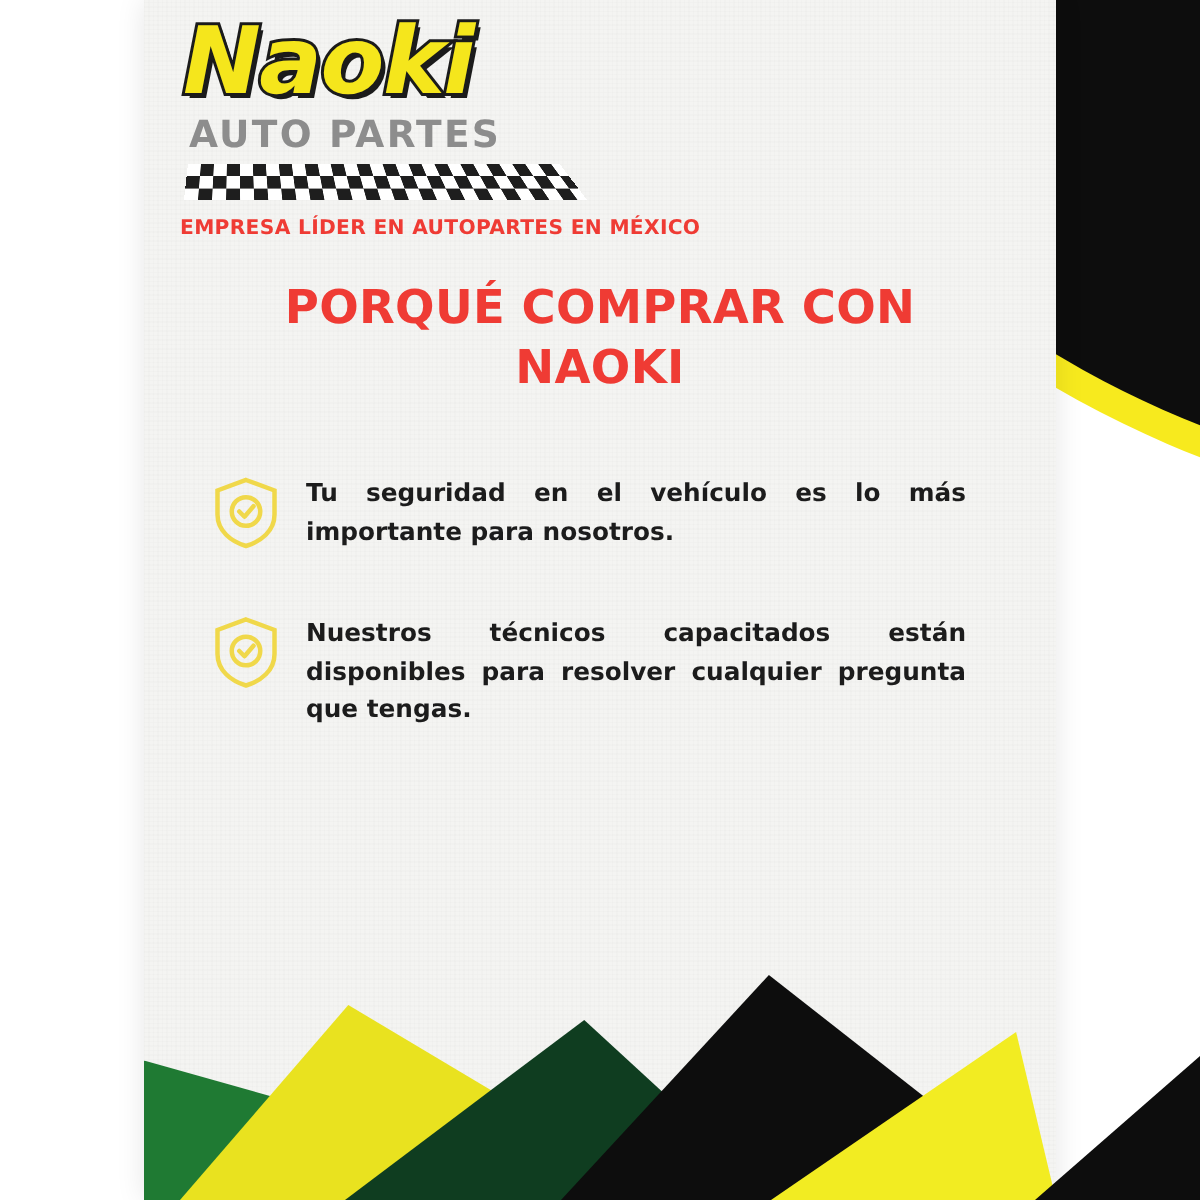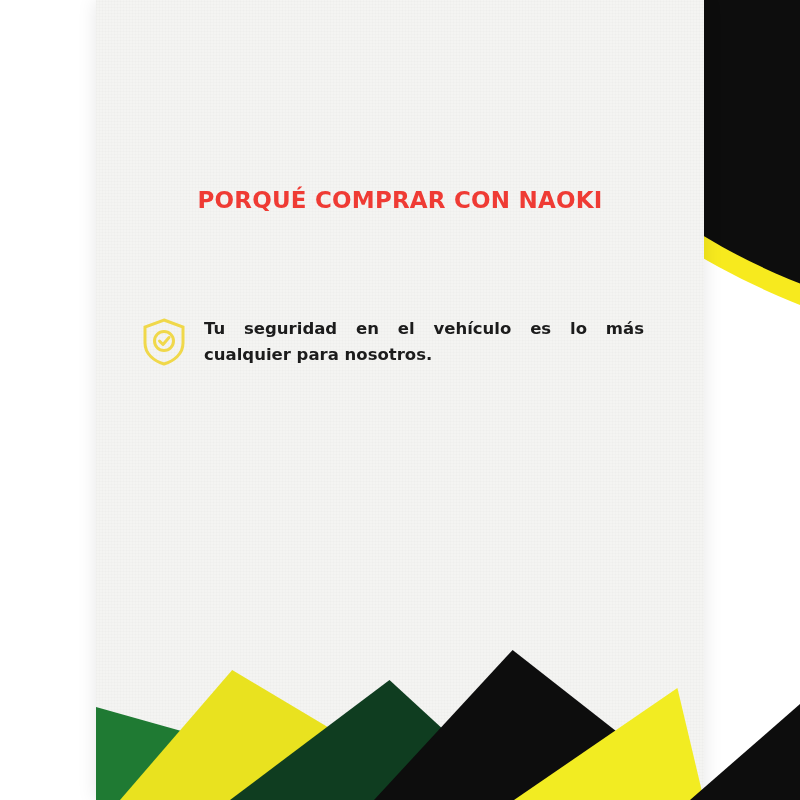--- a/index.html
+++ b/index.html
@@ -183,21 +183,21 @@
 
   
   .title {
     position: absolute;
     left: 40px;
     top: 186px;
     width: 528px;
     text-align: center;
     font-family: "DejaVu Sans", sans-serif;
     font-weight: bold;
-    font-size: 23px;
+    font-size: 31px;
     line-height: 1.28;
     color: #ef3b34;
     letter-spacing: 0.2px;
   }
 
   
   .bullets {
     position: absolute;
     left: 46px;
     top: 316px;
@@ -240,33 +240,49 @@
     <div class="bl-green"></div>
     <div class="bl-yellow"></div>
     <div class="bl-dark"></div>
     <div class="br-black"></div>
     <div class="br-yellow"></div>
     <div class="br-outside"></div>
   </div>
 
   <div class="content">
 
+    <div class="logo-block">
+      <div class="brand">Naoki</div>
+      <div class="brand-sub">AUTO PARTES</div>
+      <div class="checker"></div>
+      <div class="tagline">EMPRESA LÍDER  EN AUTOPARTES EN MÉXICO</div>
+    </div>
 
     <div class="title">PORQUÉ COMPRAR CON NAOKI</div>
 
     <div class="bullets">
 
       <div class="bullet">
         <span class="shield">
           <svg viewBox="0 0 44 48" width="44" height="48" aria-hidden="true">
             <path d="M22 2 L41 9 V25 C41 36 32 43 22 46 C12 43 3 36 3 25 V9 Z" fill="none" stroke="#F0D84A" stroke-width="3"></path>
             <circle cx="22" cy="23" r="9.5" fill="none" stroke="#F0D84A" stroke-width="3"></circle>
             <path d="M17.5 23 L21 26.5 L27 19.5" fill="none" stroke="#F0D84A" stroke-width="3" stroke-linecap="round" stroke-linejoin="round"></path>
           </svg>
         </span>
-        <div class="bullet-text">Tu seguridad en el vehículo es lo más cualquier para nosotros.</div>
+        <div class="bullet-text">Tu seguridad en el vehículo es lo más importante para nosotros.</div>
       </div>
 
+      <div class="bullet">
+        <span class="shield">
+          <svg viewBox="0 0 44 48" width="44" height="48" aria-hidden="true">
+            <path d="M22 2 L41 9 V25 C41 36 32 43 22 46 C12 43 3 36 3 25 V9 Z" fill="none" stroke="#F0D84A" stroke-width="3"></path>
+            <circle cx="22" cy="23" r="9.5" fill="none" stroke="#F0D84A" stroke-width="3"></circle>
+            <path d="M17.5 23 L21 26.5 L27 19.5" fill="none" stroke="#F0D84A" stroke-width="3" stroke-linecap="round" stroke-linejoin="round"></path>
+          </svg>
+        </span>
+        <div class="bullet-text">Nuestros técnicos capacitados están disponibles para resolver cualquier pregunta que tengas.</div>
+      </div>
 
 
     </div>
   </div>
 </div>
 
 </body></html>

